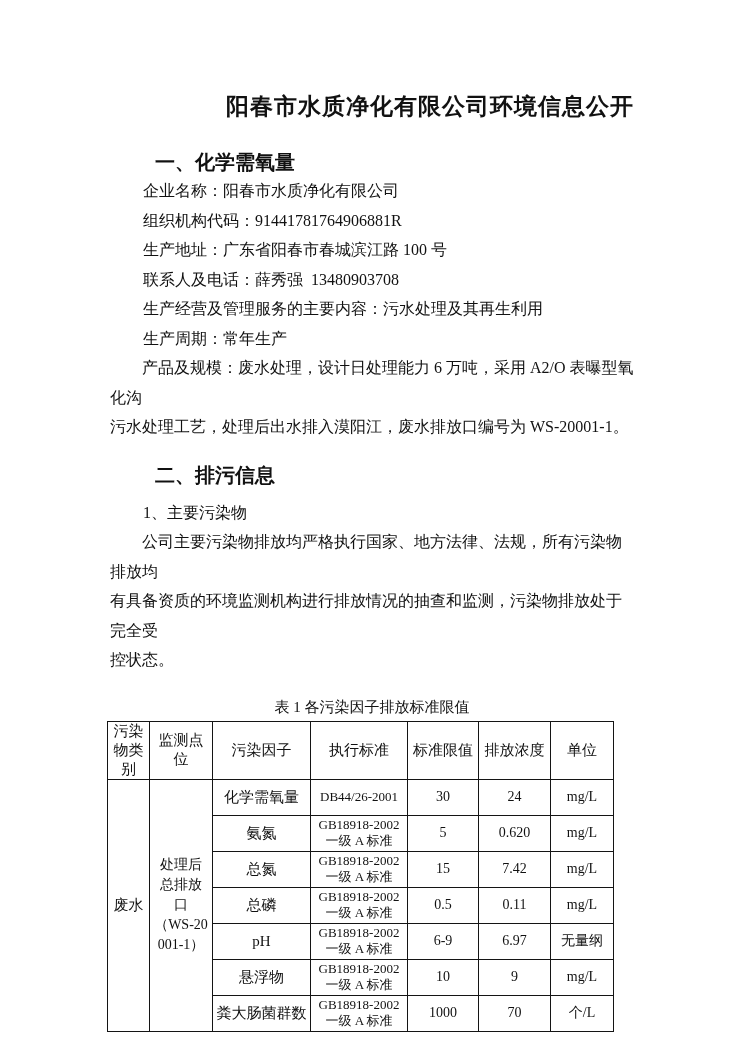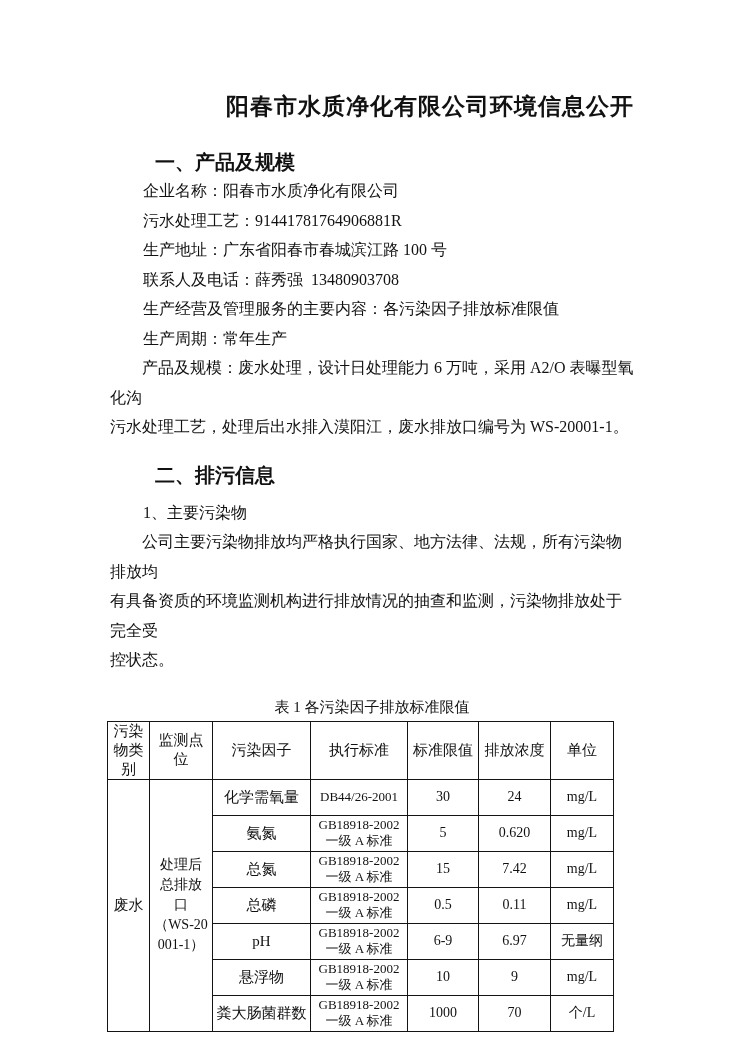--- a/index.html
+++ b/index.html
@@ -92,28 +92,28 @@
   td.cell-standard{ font-size: 13px; line-height: 16px; }
   td.cell-limit, td.cell-conc, td.cell-unit { font-size: 14px; }
 </style>
 </head>
 <body>
 
 <div class="page">
 
   <h1 class="doc-title">阳春市水质净化有限公司环境信息公开</h1>
 
-  <h2 class="section-heading">一、产品及规模</h2>
+  <h2 class="section-heading">一、化学需氧量</h2>
 
   <div>
     <div class="field-line pre">企业名称：阳春市水质净化有限公司</div>
-    <div class="field-line pre">污水处理工艺：91441781764906881R</div>
+    <div class="field-line pre">组织机构代码：91441781764906881R</div>
     <div class="field-line pre">生产地址：广东省阳春市春城滨江路 100 号</div>
     <div class="field-line pre">联系人及电话：薛秀强  13480903708</div>
-    <div class="field-line pre">生产经营及管理服务的主要内容：各污染因子排放标准限值</div>
+    <div class="field-line pre">生产经营及管理服务的主要内容：污水处理及其再生利用</div>
     <div class="field-line pre">生产周期：常年生产</div>
   </div>
 
   <div class="paragraph">产品及规模：废水处理，设计日处理能力 6 万吨，采用 A2/O 表曝型氧化沟
 污水处理工艺，处理后出水排入漠阳江，废水排放口编号为 WS-20001-1。</div>
 
   <h2 class="section-heading second">二、排污信息</h2>
 
   <h3 class="sub-heading">1、主要污染物</h3>
 

